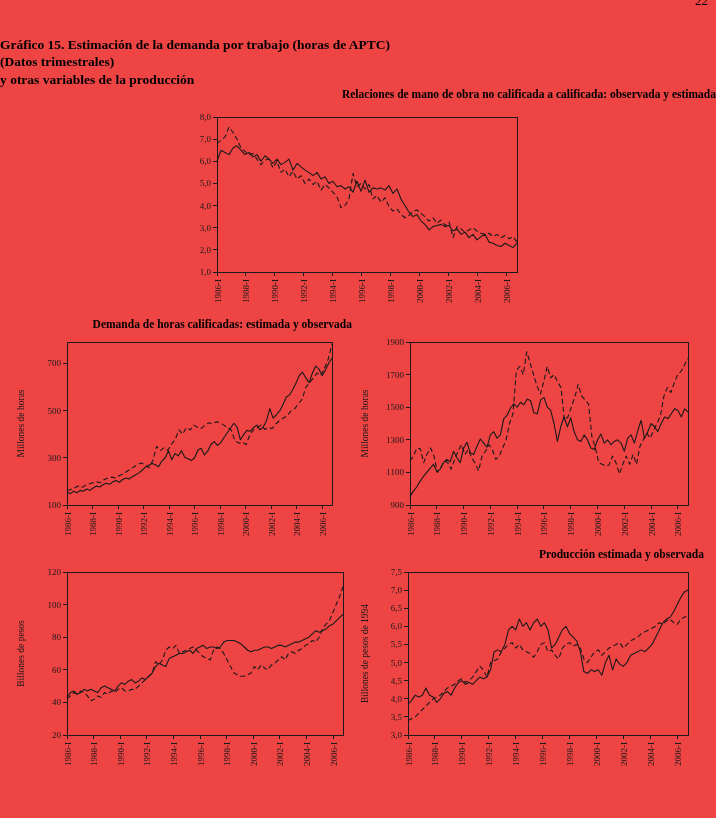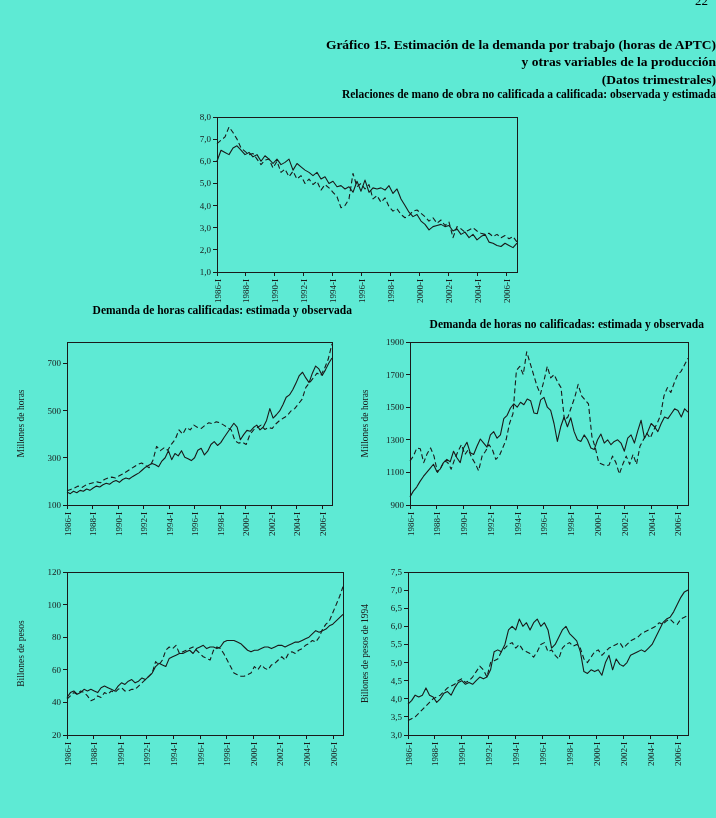--- a/index.html
+++ b/index.html
@@ -1,25 +1,25 @@
 <!DOCTYPE html>
 <html><head>
 <meta charset="utf-8">
 <style>
   html,body{margin:0;padding:0;background:#ffffff;}
   .page{
-    position:relative;width:716px;height:818px;background:#5eead4;overflow:hidden;
+    position:relative;width:716px;height:818px;background:#ef4444;overflow:hidden;
     font-family:"Liberation Serif","DejaVu Serif",serif;color:#000;
   }
   .page-number{position:absolute;top:-7px;right:8px;font-size:13px;}
-  .title-block{position:absolute;top:36px;left:0;width:716px;text-align:right;
+  .title-block{position:absolute;top:36px;left:0;width:716px;text-align:left;
     font-weight:bold;font-size:13.5px;line-height:1.28;}
   .chart-subtitle{position:absolute;text-align:right;font-weight:bold;font-size:11.5px;}
   .st-top{top:88px;left:0;width:716px;}
-  .st-r2l{top:304px;left:12px;width:340px;}
+  .st-r2l{top:318px;left:12px;width:340px;}
   .st-r2r{top:318px;left:356px;width:348px;}
   .st-r3l{top:548px;left:12px;width:340px;}
   .st-r3r{top:548px;left:356px;width:348px;}
   .chart-canvas{position:absolute;}
   .cv-0{left:160px;top:106px;width:424px;height:216px;}
   .cv-1{left:12px;top:336px;width:340px;height:216px;}
   .cv-2{left:356px;top:336px;width:348px;height:216px;}
   .cv-3{left:12px;top:566px;width:340px;height:216px;}
   .cv-4{left:356px;top:566px;width:348px;height:216px;}
   .note{position:absolute;left:8px;top:781px;width:701px;font-size:12.6px;
@@ -27,22 +27,22 @@
 </style>
 </head>
 <body>
 
 <div class="page">
 
   <div class="page-number">22</div>
 
   <div class="title-block">
     <div>Gráfico 15. Estimación de la demanda por trabajo (horas de APTC)</div>
+    <div>(Datos trimestrales)</div>
     <div>y otras variables de la producción</div>
-    <div>(Datos trimestrales)</div>
   </div>
 
   <div class="chart-subtitle st-top">Relaciones de mano de obra no calificada a calificada: observada y estimada</div>
   <div class="chart-canvas cv-0" id="cv-0"><svg width="424" height="216" viewBox="0 0 424 216">
         <rect x="57" y="11" width="300" height="155" fill="none" stroke="#1a1a1a" stroke-width="1" shape-rendering="crispEdges"></rect>
         <line x1="53" y1="166" x2="57" y2="166" stroke="#1a1a1a" stroke-width="1" shape-rendering="crispEdges"></line>
         <text x="51" y="169" text-anchor="end" font-size="9" font-family="&quot;Liberation Serif&quot;, serif" fill="#1a1a1a">1,0</text>
         <line x1="53" y1="143.85714285714286" x2="57" y2="143.85714285714286" stroke="#1a1a1a" stroke-width="1" shape-rendering="crispEdges"></line>
         <text x="51" y="146.85714285714286" text-anchor="end" font-size="9" font-family="&quot;Liberation Serif&quot;, serif" fill="#1a1a1a">2,0</text>
         <line x1="53" y1="121.71428571428572" x2="57" y2="121.71428571428572" stroke="#1a1a1a" stroke-width="1" shape-rendering="crispEdges"></line>
@@ -114,21 +114,20 @@
         <text transform="translate(262.8373493975904,176) rotate(-90)" text-anchor="end" font-size="9" font-family="&quot;Liberation Serif&quot;, serif" fill="#1a1a1a">2002-I</text>
         <line x1="284.87951807228916" y1="169" x2="284.87951807228916" y2="173" stroke="#1a1a1a" stroke-width="1" shape-rendering="crispEdges"></line>
         <text transform="translate(288.37951807228916,176) rotate(-90)" text-anchor="end" font-size="9" font-family="&quot;Liberation Serif&quot;, serif" fill="#1a1a1a">2004-I</text>
         <line x1="310.4216867469879" y1="169" x2="310.4216867469879" y2="173" stroke="#1a1a1a" stroke-width="1" shape-rendering="crispEdges"></line>
         <text transform="translate(313.9216867469879,176) rotate(-90)" text-anchor="end" font-size="9" font-family="&quot;Liberation Serif&quot;, serif" fill="#1a1a1a">2006-I</text>
         <text transform="translate(12,87.5) rotate(-90)" text-anchor="middle" font-size="9.5" font-family="&quot;Liberation Serif&quot;, serif" fill="#1a1a1a">Millones de horas</text>
         <polyline points="55.00,156.01 58.27,157.66 61.54,155.30 64.81,156.72 68.09,154.35 71.36,155.30 74.63,152.94 77.90,154.35 81.17,151.99 84.44,150.10 87.72,151.05 90.99,148.68 94.26,147.27 97.53,148.21 100.80,145.85 104.07,144.43 107.35,146.32 110.62,143.49 113.89,142.07 117.16,143.01 120.43,140.65 123.70,138.76 126.98,136.87 130.25,134.04 133.52,131.20 136.79,129.31 140.06,127.42 143.33,128.84 146.60,130.73 149.88,125.06 153.15,121.75 156.42,114.67 159.69,123.64 162.96,117.50 166.23,119.86 169.51,114.67 172.78,121.28 176.05,122.70 179.32,124.59 182.59,121.75 185.86,114.19 189.14,112.30 192.41,118.92 195.68,115.14 198.95,108.52 202.22,105.69 205.49,109.47 208.77,106.63 212.04,101.44 215.31,96.71 218.58,91.99 221.85,87.26 225.12,91.04 228.40,103.80 231.67,98.60 234.94,94.35 238.21,95.30 241.48,91.52 244.75,89.15 248.02,93.88 251.30,91.04 254.57,84.43 257.84,72.62 261.11,82.07 264.38,78.76 267.65,74.98 270.93,68.84 274.20,61.28 277.47,58.92 280.74,53.72 284.01,47.10 287.28,39.54 290.56,36.24 293.83,41.91 297.10,46.63 300.37,37.18 303.64,30.10 306.91,32.93 310.19,39.54 313.46,33.88 316.73,27.26 320.00,22.06" fill="none" stroke="#1a1a1a" stroke-width="1.1" stroke-linejoin="round"></polyline>
         <polyline points="55.00,154.83 58.73,153.41 62.46,151.99 66.20,150.10 69.93,151.52 73.66,149.16 77.39,147.74 81.13,146.79 84.86,145.85 88.59,146.79 92.32,143.49 96.06,142.07 99.79,141.12 103.52,142.07 107.25,139.71 110.99,137.82 114.72,135.46 118.45,133.09 122.18,130.73 125.92,128.37 129.65,126.95 133.38,129.31 137.11,131.68 140.85,124.59 144.58,110.41 148.31,114.67 152.04,111.83 155.77,114.19 159.51,108.05 163.24,103.33 166.97,93.88 170.70,98.13 174.44,91.52 178.17,93.88 181.90,89.15 185.63,91.52 189.37,92.46 193.10,89.15 196.83,86.79 200.56,87.74 204.30,85.85 208.03,86.79 211.76,89.15 215.49,91.52 219.23,93.88 222.96,104.74 226.69,107.11 230.42,106.16 234.15,108.52 237.89,98.60 241.62,93.88 245.35,91.52 249.08,89.15 252.82,93.41 256.55,91.52 260.28,92.46 264.01,87.74 267.75,84.43 271.48,82.07 275.21,79.70 278.94,74.98 282.68,72.62 286.41,67.89 290.14,63.17 293.87,51.36 297.61,46.63 301.34,41.91 305.07,37.18 308.80,39.54 312.54,32.46 316.27,23.01 320.00,7.89" fill="none" stroke="#1a1a1a" stroke-width="1.1" stroke-linejoin="round" stroke-dasharray="5,3"></polyline>
       </svg></div>
 
-  <div class="chart-subtitle st-r2r">Demanda de horas no calificadas: estimada y observada</div>
   <div class="chart-canvas cv-2" id="cv-2"><svg width="348" height="216" viewBox="0 0 348 216">
         <rect x="54" y="6" width="278" height="163" fill="none" stroke="#1a1a1a" stroke-width="1" shape-rendering="crispEdges"></rect>
         <line x1="50" y1="169" x2="54" y2="169" stroke="#1a1a1a" stroke-width="1" shape-rendering="crispEdges"></line>
         <text x="48" y="172" text-anchor="end" font-size="9" font-family="&quot;Liberation Serif&quot;, serif" fill="#1a1a1a">900</text>
         <line x1="50" y1="136.4" x2="54" y2="136.4" stroke="#1a1a1a" stroke-width="1" shape-rendering="crispEdges"></line>
         <text x="48" y="139.4" text-anchor="end" font-size="9" font-family="&quot;Liberation Serif&quot;, serif" fill="#1a1a1a">1100</text>
         <line x1="50" y1="103.8" x2="54" y2="103.8" stroke="#1a1a1a" stroke-width="1" shape-rendering="crispEdges"></line>
         <text x="48" y="106.8" text-anchor="end" font-size="9" font-family="&quot;Liberation Serif&quot;, serif" fill="#1a1a1a">1300</text>
         <line x1="50" y1="71.2" x2="54" y2="71.2" stroke="#1a1a1a" stroke-width="1" shape-rendering="crispEdges"></line>
         <text x="48" y="74.2" text-anchor="end" font-size="9" font-family="&quot;Liberation Serif&quot;, serif" fill="#1a1a1a">1500</text>
@@ -197,20 +196,21 @@
         <text transform="translate(271.31927710843377,176) rotate(-90)" text-anchor="end" font-size="9" font-family="&quot;Liberation Serif&quot;, serif" fill="#1a1a1a">2002-I</text>
         <line x1="294.4216867469879" y1="169" x2="294.4216867469879" y2="173" stroke="#1a1a1a" stroke-width="1" shape-rendering="crispEdges"></line>
         <text transform="translate(297.9216867469879,176) rotate(-90)" text-anchor="end" font-size="9" font-family="&quot;Liberation Serif&quot;, serif" fill="#1a1a1a">2004-I</text>
         <line x1="321.0240963855422" y1="169" x2="321.0240963855422" y2="173" stroke="#1a1a1a" stroke-width="1" shape-rendering="crispEdges"></line>
         <text transform="translate(324.5240963855422,176) rotate(-90)" text-anchor="end" font-size="9" font-family="&quot;Liberation Serif&quot;, serif" fill="#1a1a1a">2006-I</text>
         <text transform="translate(12,87.5) rotate(-90)" text-anchor="middle" font-size="9.5" font-family="&quot;Liberation Serif&quot;, serif" fill="#1a1a1a">Billones de pesos</text>
         <polyline points="55.00,131.51 58.41,126.62 61.81,124.99 65.22,128.25 68.63,126.62 72.04,123.36 75.44,124.99 78.85,123.36 82.26,124.99 85.67,126.62 89.07,121.73 92.48,120.10 95.89,121.73 99.30,123.36 102.70,124.99 106.11,120.10 109.52,116.84 112.93,118.47 116.33,115.21 119.74,113.58 123.15,116.84 126.56,115.21 129.96,111.95 133.37,113.58 136.78,110.32 140.19,107.06 143.59,100.54 147.00,97.28 150.41,98.91 153.81,100.54 157.22,92.39 160.63,90.76 164.04,89.13 167.44,87.50 170.85,87.50 174.26,85.87 177.67,84.24 181.07,87.50 184.48,82.61 187.89,80.98 191.30,79.35 194.70,82.61 198.11,80.98 201.52,80.98 204.93,82.61 208.33,80.98 211.74,76.09 215.15,74.46 218.56,74.46 221.96,74.46 225.37,76.09 228.78,77.72 232.19,80.98 235.59,84.24 239.00,85.87 242.41,84.24 245.81,84.24 249.22,82.61 252.63,80.98 256.04,80.98 259.44,82.61 262.85,80.98 266.26,79.35 269.67,79.35 273.07,80.98 276.48,79.35 279.89,77.72 283.30,76.09 286.70,76.09 290.11,74.46 293.52,72.83 296.93,71.20 300.33,67.94 303.74,64.68 307.15,66.31 310.56,64.68 313.96,63.05 317.37,59.79 320.78,58.16 324.19,54.90 327.59,51.64 331.00,48.38" fill="none" stroke="#1a1a1a" stroke-width="1.1" stroke-linejoin="round"></polyline>
         <polyline points="55.00,133.14 58.41,129.88 61.81,126.62 65.22,128.25 68.63,124.99 72.04,126.62 75.44,129.88 78.85,134.77 82.26,133.14 85.67,129.88 89.07,131.51 92.48,126.62 95.89,128.25 99.30,124.99 102.70,126.62 106.11,123.36 109.52,121.73 112.93,124.99 116.33,124.99 119.74,123.36 123.15,123.36 126.56,120.10 129.96,116.84 133.37,113.58 136.78,110.32 140.19,107.06 143.59,95.65 147.00,98.91 150.41,94.02 153.81,84.24 157.22,80.98 160.63,82.61 164.04,79.35 167.44,87.50 170.85,85.87 174.26,84.24 177.67,82.61 181.07,80.98 184.48,84.24 187.89,87.50 191.30,90.76 194.70,92.39 198.11,94.02 201.52,84.24 204.93,80.98 208.33,82.61 211.74,87.50 215.15,94.02 218.56,100.54 221.96,107.06 225.37,108.69 228.78,110.32 232.19,110.32 235.59,108.69 239.00,107.06 242.41,100.54 245.81,103.80 249.22,98.91 252.63,102.17 256.04,103.80 259.44,98.91 262.85,97.28 266.26,94.02 269.67,90.76 273.07,94.02 276.48,87.50 279.89,85.87 283.30,87.50 286.70,84.24 290.11,82.61 293.52,79.35 296.93,77.72 300.33,74.46 303.74,76.09 307.15,71.20 310.56,63.05 313.96,58.16 317.37,54.90 320.78,46.75 324.19,38.60 327.59,30.45 331.00,20.67" fill="none" stroke="#1a1a1a" stroke-width="1.1" stroke-linejoin="round" stroke-dasharray="5,3"></polyline>
       </svg></div>
 
+  <div class="chart-subtitle st-r3r">Producción estimada y observada</div>
   <div class="chart-canvas cv-4" id="cv-4"><svg width="348" height="216" viewBox="0 0 348 216">
         <rect x="52" y="6" width="280" height="163" fill="none" stroke="#1a1a1a" stroke-width="1" shape-rendering="crispEdges"></rect>
         <line x1="48" y1="169" x2="52" y2="169" stroke="#1a1a1a" stroke-width="1" shape-rendering="crispEdges"></line>
         <text x="46" y="172" text-anchor="end" font-size="9" font-family="&quot;Liberation Serif&quot;, serif" fill="#1a1a1a">3,0</text>
         <line x1="48" y1="150.88888888888889" x2="52" y2="150.88888888888889" stroke="#1a1a1a" stroke-width="1" shape-rendering="crispEdges"></line>
         <text x="46" y="153.88888888888889" text-anchor="end" font-size="9" font-family="&quot;Liberation Serif&quot;, serif" fill="#1a1a1a">3,5</text>
         <line x1="48" y1="132.77777777777777" x2="52" y2="132.77777777777777" stroke="#1a1a1a" stroke-width="1" shape-rendering="crispEdges"></line>
         <text x="46" y="135.77777777777777" text-anchor="end" font-size="9" font-family="&quot;Liberation Serif&quot;, serif" fill="#1a1a1a">4,0</text>
         <line x1="48" y1="114.66666666666669" x2="52" y2="114.66666666666669" stroke="#1a1a1a" stroke-width="1" shape-rendering="crispEdges"></line>
         <text x="46" y="117.66666666666669" text-anchor="end" font-size="9" font-family="&quot;Liberation Serif&quot;, serif" fill="#1a1a1a">4,5</text>

